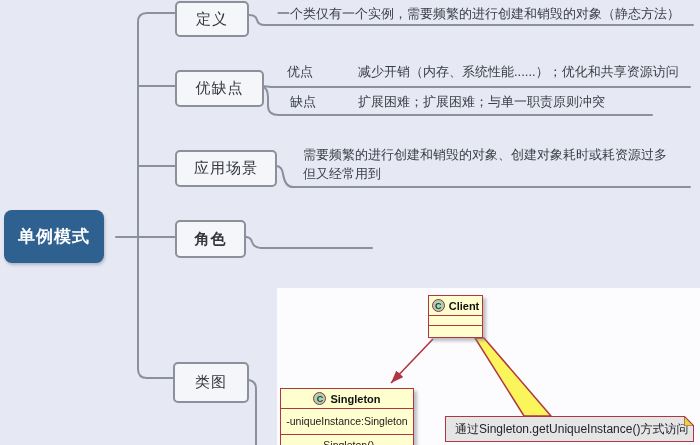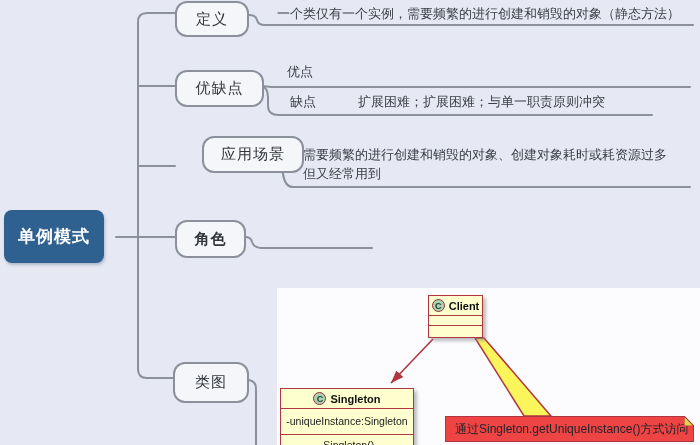--- a/index.html
+++ b/index.html
@@ -2,25 +2,25 @@
 <html><head>
 <meta charset="utf-8">
 <style>
   html,body{margin:0;padding:0;}
   body{font-family:"Liberation Sans","DejaVu Sans",sans-serif;}
   .canvas{position:relative;width:700px;height:445px;background:#E6E9F3;overflow:hidden;}
   .lines{position:absolute;left:0;top:0;pointer-events:none;}
   .root-node{position:absolute;left:4px;top:210px;width:100px;height:53px;background:#2E6090;
     border-radius:8px;display:flex;align-items:center;justify-content:center;color:#fff;
     font-size:17px;font-weight:bold;box-shadow:1px 2px 3px rgba(50,70,110,.3);letter-spacing:1px;}
-  .topic{position:absolute;background:#F5F6F9;border:2px solid #8B909B;border-radius:12px;
+  .topic{position:absolute;background:#F5F6F9;border:2px solid #8B909B;border-radius:5px;
     display:flex;align-items:center;justify-content:center;font-size:15px;color:#33373D;letter-spacing:1px;}
   .t-def{left:175px;top:1px;width:70px;height:32px;}
   .t-pros{left:175px;top:70px;width:85px;height:33px;}
-  .t-scen{left:175px;top:136px;width:98px;height:33px;margin-left:27px;}
+  .t-scen{left:175px;top:150px;width:98px;height:33px;}
   .t-role{left:175px;top:220px;width:67px;height:34px;font-weight:bold;}
   .t-class{left:173px;top:362px;width:72px;height:37px;}
   .child-text{position:absolute;font-size:13px;color:#3A3E46;white-space:nowrap;}
   .c-def{left:277px;top:5px;}
   .c-pros-label{left:287px;top:63px;}
   .c-pros-text{left:358px;top:63px;}
   .c-cons-label{left:290px;top:93px;}
   .c-cons-text{left:358px;top:93px;}
   .c-scen{left:303px;top:145px;line-height:19px;}
   .c-role{left:277px;top:229px;}
@@ -31,21 +31,21 @@
   .uml-client{left:151px;top:7px;width:55px;height:43px;}
   .uml-singleton{left:3px;top:100px;width:134px;height:62px;}
   .uml-head{display:flex;align-items:center;justify-content:center;gap:4px;padding:3px 2px;}
   .stereo{width:13px;height:13px;border-radius:50%;background:#A9D1B4;border:1.3px solid #9C3039;
     font-size:9px;font-weight:bold;color:#1F3B26;display:flex;align-items:center;justify-content:center;flex:0 0 auto;box-sizing:border-box;}
   .uml-name{font-size:11px;font-weight:600;color:#111;}
   .uml-row{border-top:1.6px solid #B03742;font-size:10.5px;color:#222;padding:1px 4px 2px;text-align:center;}
   .row-e1{height:6px;} .row-e2{height:7px;}
   .row-attr{padding:6px 4px 7px;}
   .row-meth{padding:4px 4px;}
-  .uml-note{position:absolute;left:168px;top:128px;width:249px;height:26px;background:#ef4444;
+  .uml-note{position:absolute;left:168px;top:128px;width:249px;height:26px;background:#e5e5e5;
     border:1.5px solid #B03742;box-sizing:border-box;display:flex;align-items:center;
     font-size:12px;color:#22242c;padding-left:9px;white-space:nowrap;
     clip-path:polygon(0 0, calc(100% - 10px) 0, 100% 10px, 100% 100%, 0 100%);
     box-shadow:3px 3px 3px rgba(130,130,140,.5);text-align:center;}
   .fold{position:absolute;left:407px;top:128px;pointer-events:none;}
 </style>
 </head>
 <body>
 
 <div class="canvas">
@@ -81,20 +81,21 @@
   <div class="topic t-role">
     <span>角色</span>
   </div>
   <div class="topic t-class">
     <span>类图</span>
   </div>
 
   <div class="child-text c-def">一个类仅有一个实例，需要频繁的进行创建和销毁的对象（静态方法）</div>
 
   <div class="child-text c-pros-label">优点</div>
+  <div class="child-text c-pros-text">减少开销（内存、系统性能......）；优化和共享资源访问</div>
 
   <div class="child-text c-cons-label">缺点</div>
   <div class="child-text c-cons-text">扩展困难；扩展困难；与单一职责原则冲突</div>
 
   <div class="child-text c-scen">
     <div>需要频繁的进行创建和销毁的对象、创建对象耗时或耗资源过多</div>
     <div>但又经常用到</div>
   </div>
 
 

